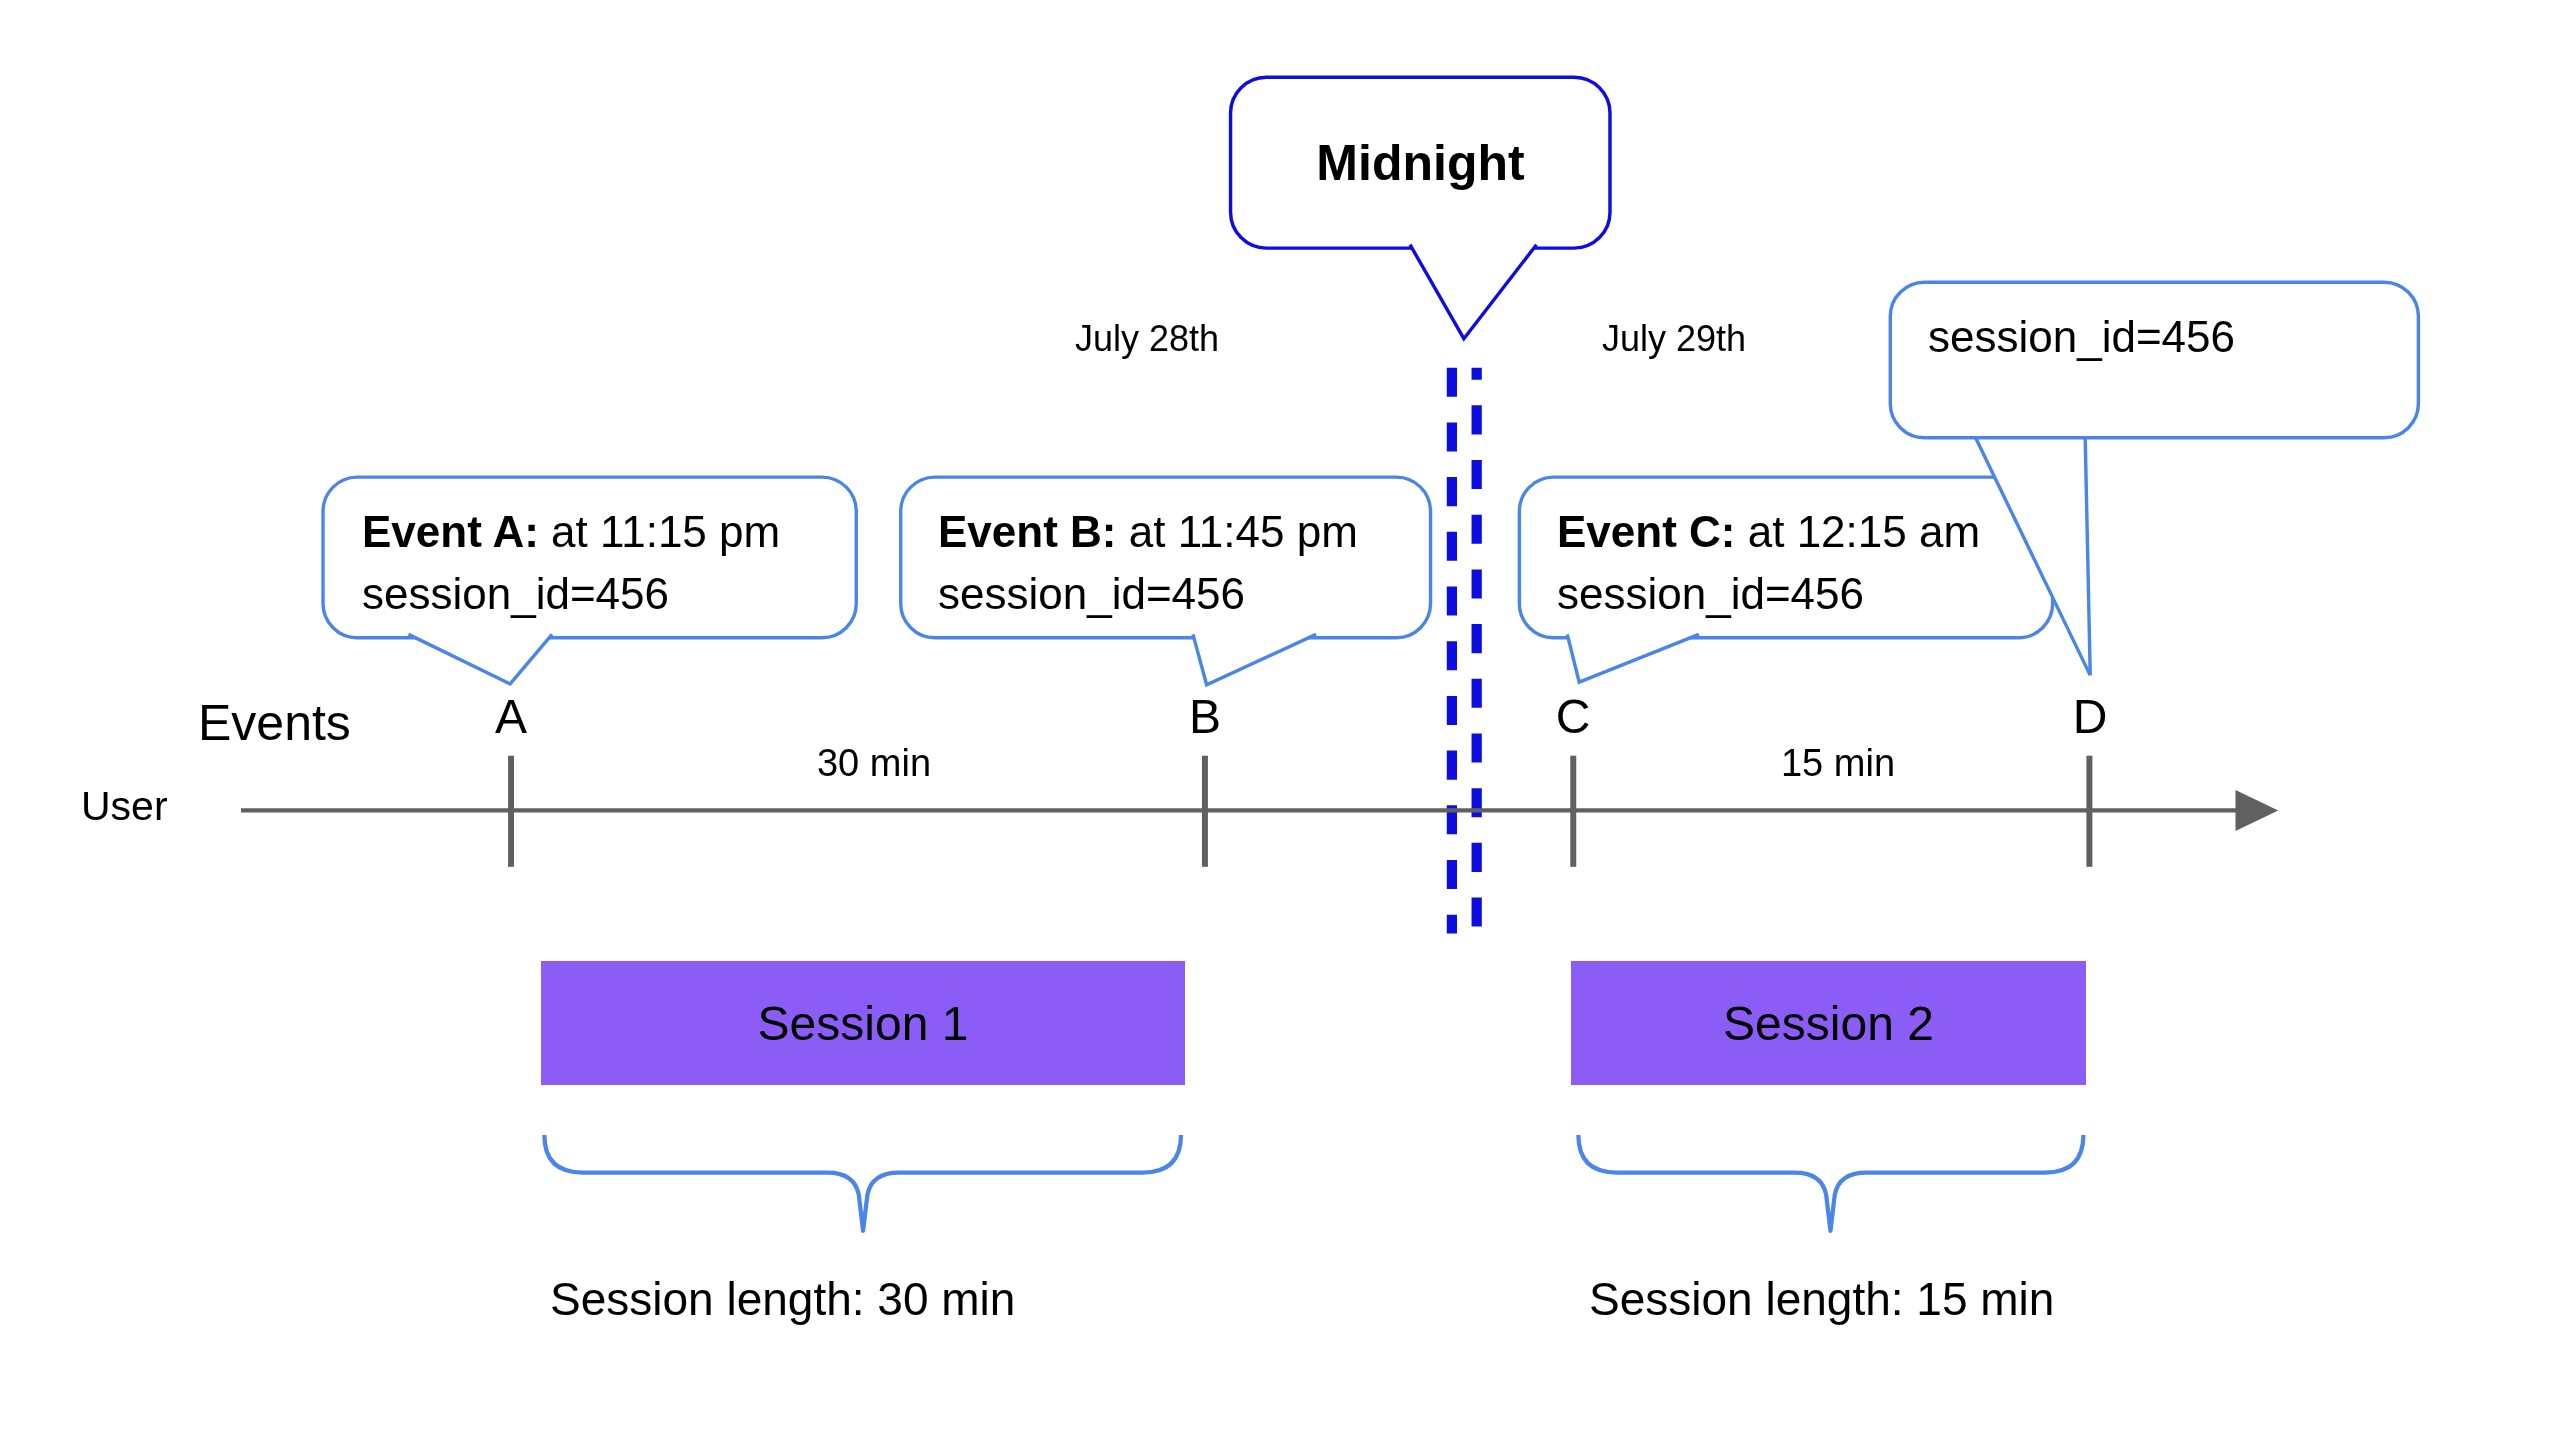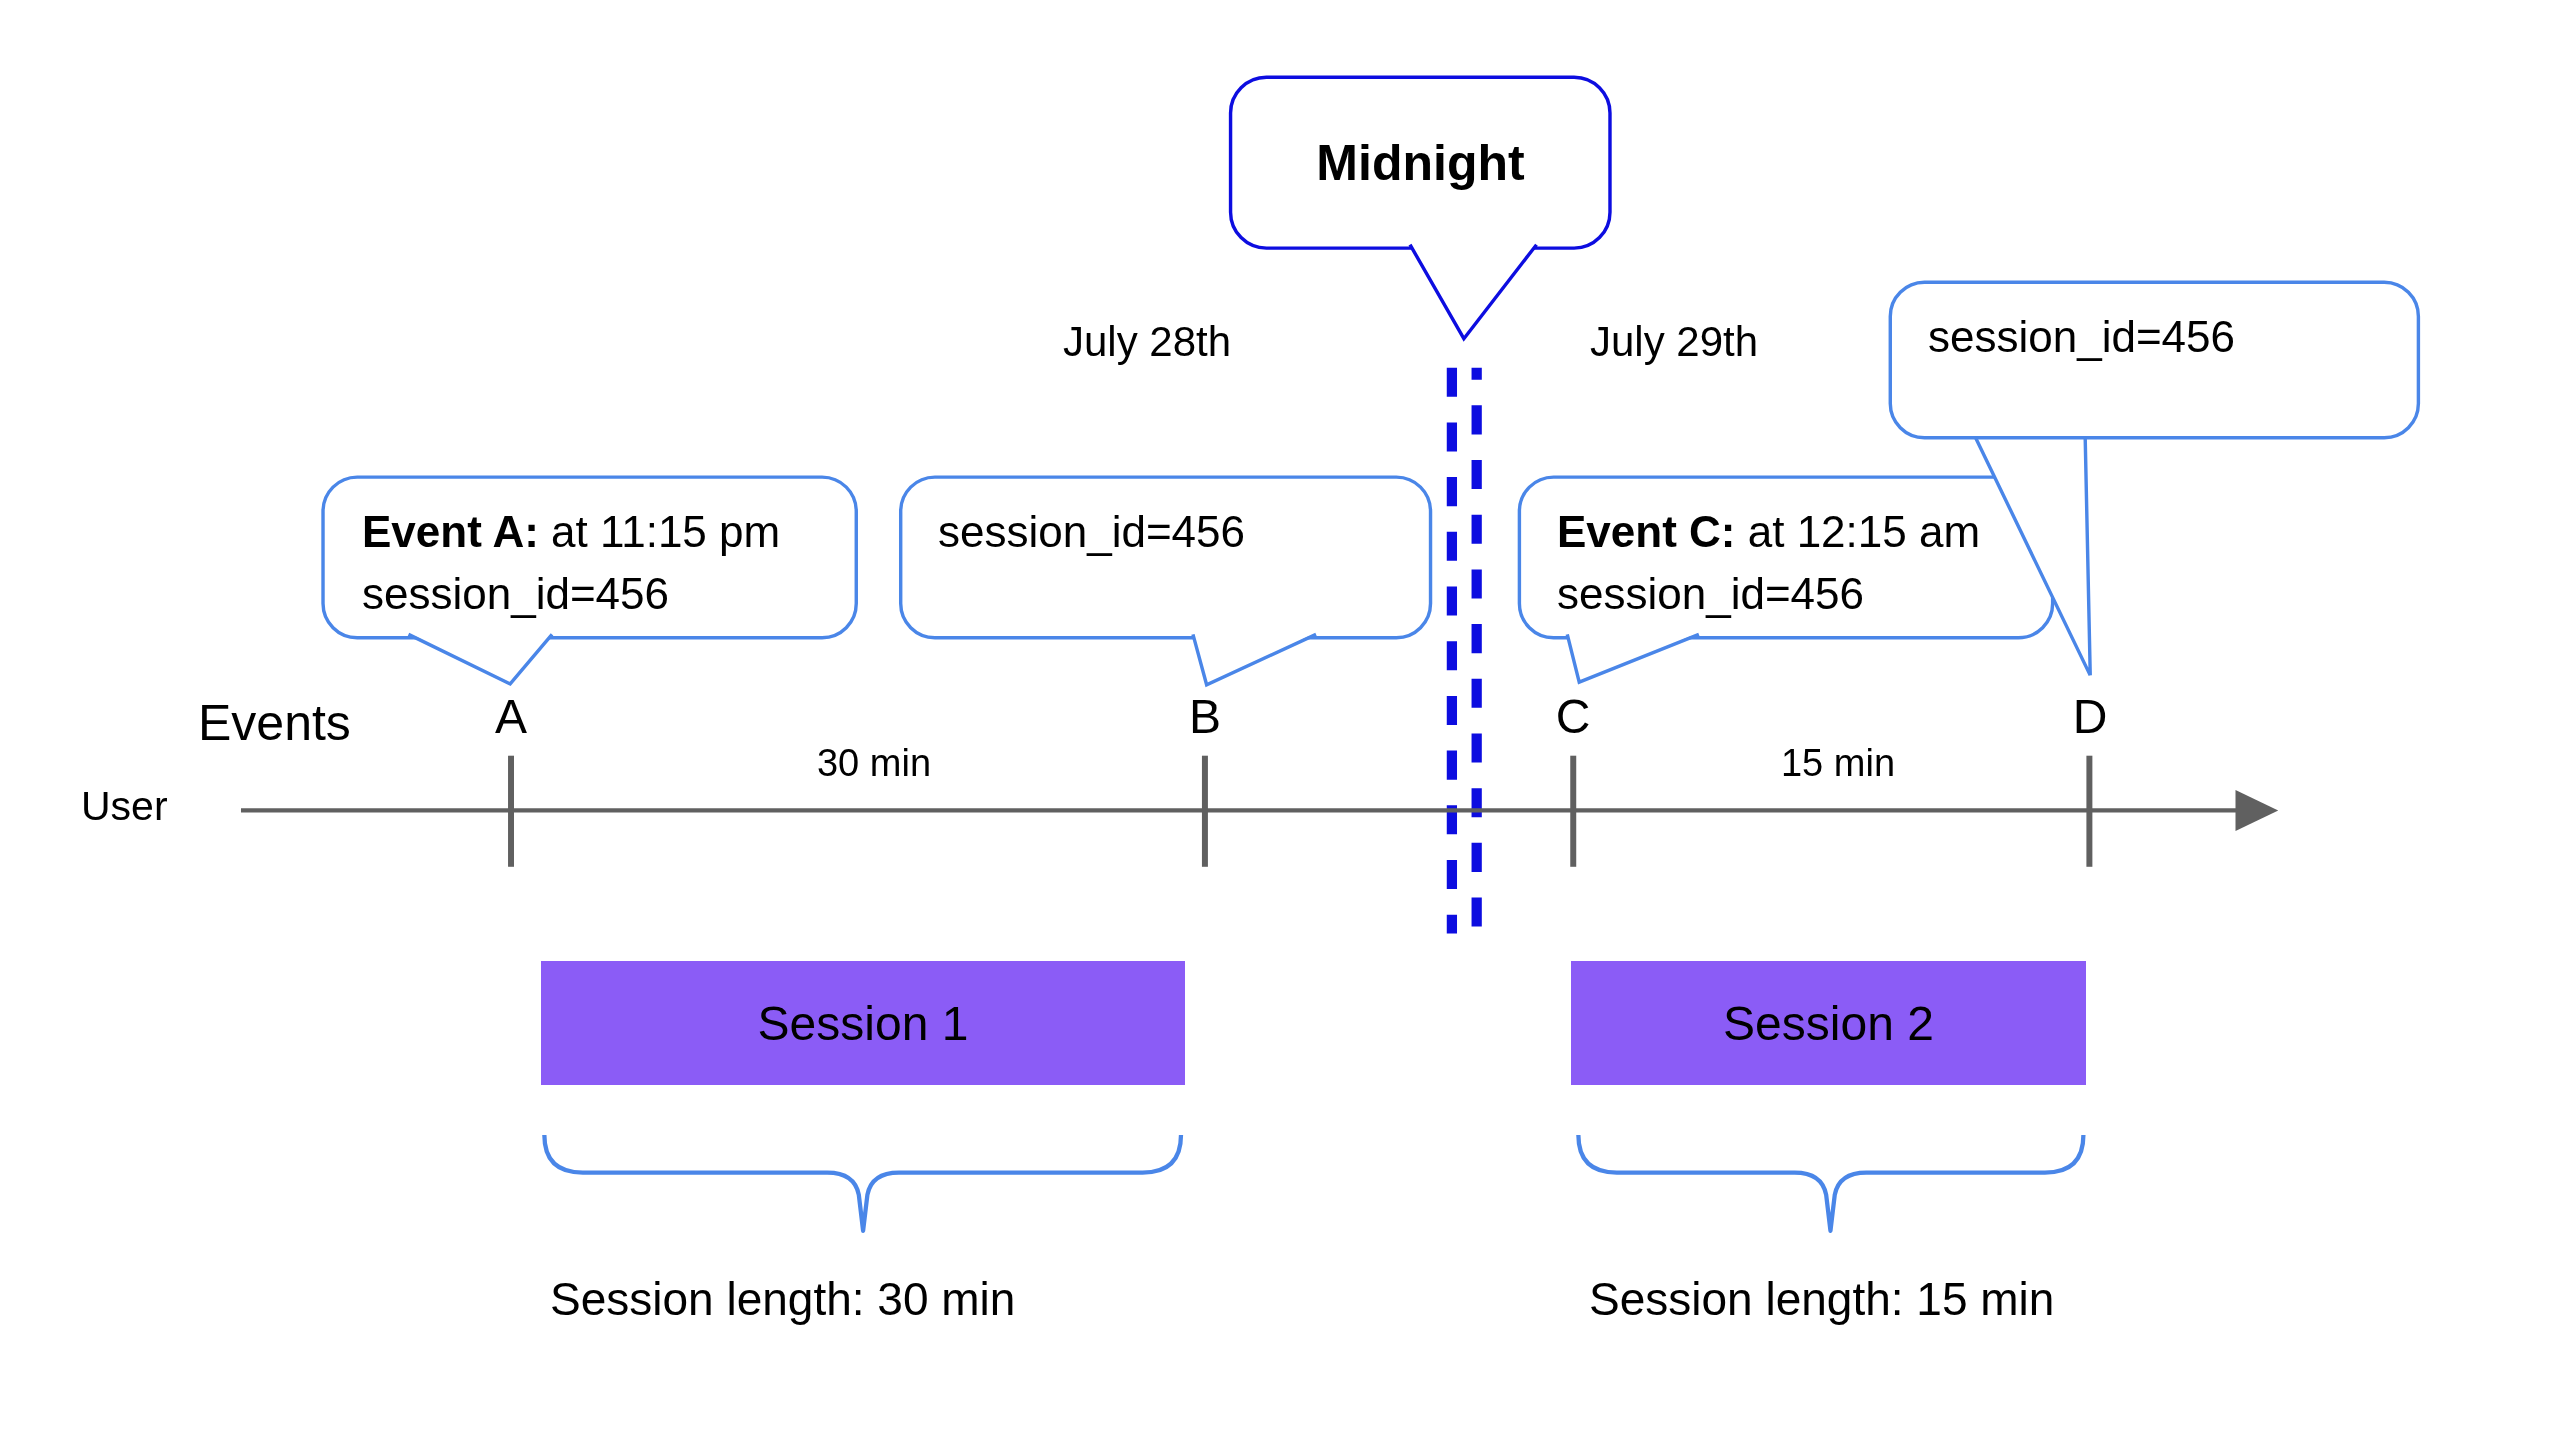--- a/index.html
+++ b/index.html
@@ -1,21 +1,21 @@
 <!DOCTYPE html>
 <html style="font-size:13.7px"><head>
 <meta charset="utf-8">
 <style>
   html,body{margin:0;padding:0;background:#ffffff;}
   .canvas{position:relative;width:2550px;height:1381px;background:#ffffff;overflow:hidden;
           font-family:"Liberation Sans",sans-serif;color:#000;padding-left:23px;}
   .layer-svg{position:absolute;left:0;top:0;}
   .lbl{position:absolute;white-space:nowrap;color:#000;}
   .center-x{transform:translateX(-50%);}
-  .date-lbl{font-size:42px;}
+  .date-lbl{font-size:36px;}
   .marker-lbl{font-size:48px;}
   .gap-lbl{font-size:38px;}
   .events-lbl{font-size:50px;}
   .user-lbl{font-size:41px;}
   .callout-text{position:absolute;font-size:44px;line-height:62px;}
   .callout-text b{font-weight:700;}
   .midnight-box{position:absolute;left:1231px;top:77px;width:379px;height:171px;
                 display:flex;align-items:center;justify-content:center;
                 font-size:50px;font-weight:700;}
   .session-box{position:absolute;top:961px;height:124px;background:#8b5cf6;
@@ -69,20 +69,21 @@
   <div class="midnight-box">Midnight</div>
 
   <div class="lbl date-lbl center-x" style="left:1147px;top:318px;">July 28th</div>
   <div class="lbl date-lbl center-x" style="left:1674px;top:318px;">July 29th</div>
 
   <div class="callout-text" style="left:362px;top:501px;">
     <div><b>Event A:</b><span> at 11:15 pm</span></div>
     <div>session_id=456</div>
   </div>
   <div class="callout-text" style="left:938px;top:501px;">
+    <div><b>Event B:</b><span> at 11:45 pm</span></div>
     <div>session_id=456</div>
   </div>
   <div class="callout-text" style="left:1557px;top:501px;">
     <div><b>Event C:</b><span> at 12:15 am</span></div>
     <div>session_id=456</div>
   </div>
   <div class="callout-text" style="left:1928px;top:306px;">
     <div>session_id=456</div>
   </div>
 

